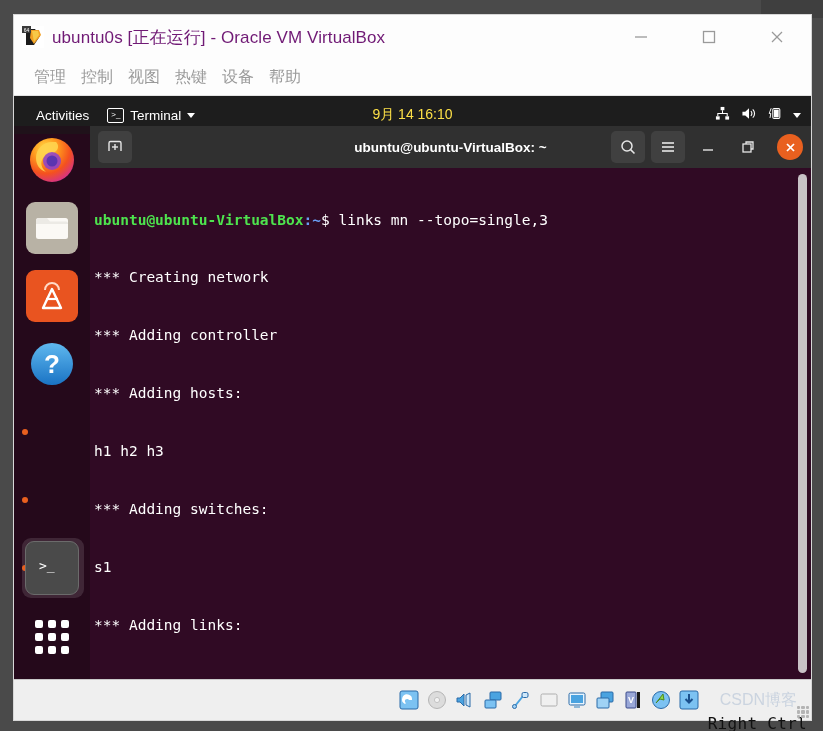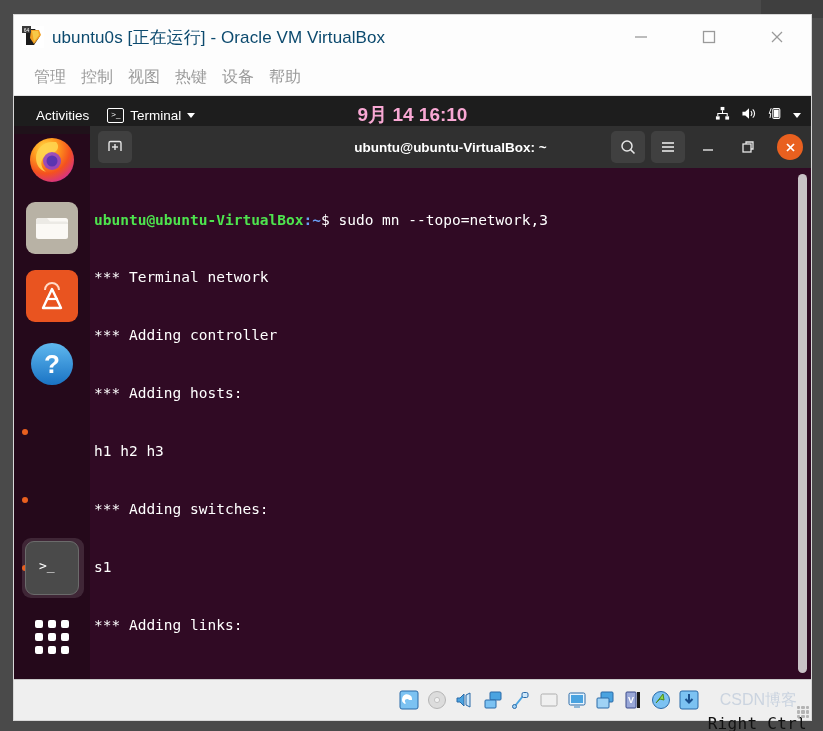--- a/index.html
+++ b/index.html
@@ -22,21 +22,21 @@
     display:flex;flex-direction:column;
   }
   .vbox-titlebar{
     height:44px;flex:0 0 44px;background:#fdfdfd;
     display:flex;align-items:center;padding-left:8px;position:relative;
   }
   .vbox-appicon{
     width:22px;height:22px;margin-right:8px;position:relative;flex:0 0 22px;
   }
   .vbox-title{
-    font-size:17px;color:#0c4a6e;white-space:nowrap;letter-spacing:.1px;
+    font-size:17px;color:#701a75;white-space:nowrap;letter-spacing:.1px;
   }
   .win-controls{position:absolute;right:0;top:0;height:44px;display:flex;align-items:center;}
   .win-btn{width:68px;height:44px;display:flex;align-items:center;justify-content:center;}
   .win-btn svg{display:block;}
 
   .vbox-menubar{
     height:36px;flex:0 0 36px;background:#fdfdfd;display:flex;align-items:center;
     padding-left:20px;gap:15px;border-bottom:1px solid #e3e3e3;
   }
   .vbox-menu-item{font-size:16px;color:#9b9b9b;white-space:nowrap;}
@@ -51,21 +51,21 @@
     position:absolute;left:0;top:0;right:0;height:38px;background:#1d1d1d;
     display:flex;align-items:center;color:#ffffff;font-size:13.5px;
   }
   .gnome-activities{padding:0 10px 0 22px;color:#ffffff;}
   .gnome-appmenu{display:flex;align-items:center;gap:6px;padding:0 8px;}
   .gnome-appmenu .termglyph{
     width:15px;height:13px;border:1.6px solid #ffffff;border-radius:2px;
     display:flex;align-items:center;justify-content:center;font-size:8px;line-height:1;
   }
   .caret-down{width:0;height:0;border-left:4.5px solid transparent;border-right:4.5px solid transparent;border-top:5px solid #fff;}
-  .gnome-clock{position:absolute;left:50%;transform:translateX(-50%);font-size:19px;color:#f9a8d4;white-space:nowrap;font-weight:bold;}
+  .gnome-clock{position:absolute;left:50%;transform:translateX(-50%);font-size:14px;color:#fde047;white-space:nowrap;}
   .gnome-sys{position:absolute;right:10px;display:flex;align-items:center;gap:11px;}
 
   
   .dock{
     position:absolute;left:0;top:30px;width:76px;bottom:0;
     background:rgba(32,10,24,0.55);
   }
   .dock-item{position:relative;width:76px;height:68px;display:flex;align-items:center;justify-content:center;}
   .dock-icon{width:52px;height:52px;border-radius:9px;display:flex;align-items:center;justify-content:center;position:relative;}
   .dock-dot{position:absolute;left:8px;top:50%;margin-top:-3px;width:6px;height:6px;border-radius:50%;background:#e9601f;}
@@ -343,22 +343,22 @@
               <svg width="13" height="13" viewBox="0 0 13 13">
                 <line x1="3" y1="3" x2="10" y2="10" stroke="#ffffff" stroke-width="1.7"></line>
                 <line x1="10" y1="3" x2="3" y2="10" stroke="#ffffff" stroke-width="1.7"></line>
               </svg>
             </div>
           </div>
         </div>
 
         <div class="term-body">
           <div class="term-text">
-            <span class="ln"><span class="c-green">ubuntu@ubuntu-VirtualBox</span><span class="c-blue">:~</span><span class="c-white">$</span> <span class="c-white">sudo mn --topo=network,3</span></span>
-            <span class="ln">*** Terminal network</span>
+            <span class="ln"><span class="c-green">ubuntu@ubuntu-VirtualBox</span><span class="c-blue">:~</span><span class="c-white">$</span> <span class="c-white">links mn --topo=single,3</span></span>
+            <span class="ln">*** Creating network</span>
             <span class="ln">*** Adding controller</span>
             <span class="ln">*** Adding hosts:</span>
             <span class="ln">h1 h2 h3</span>
             <span class="ln">*** Adding switches:</span>
             <span class="ln">s1</span>
             <span class="ln">*** Adding links:</span>
             
             
             
             

